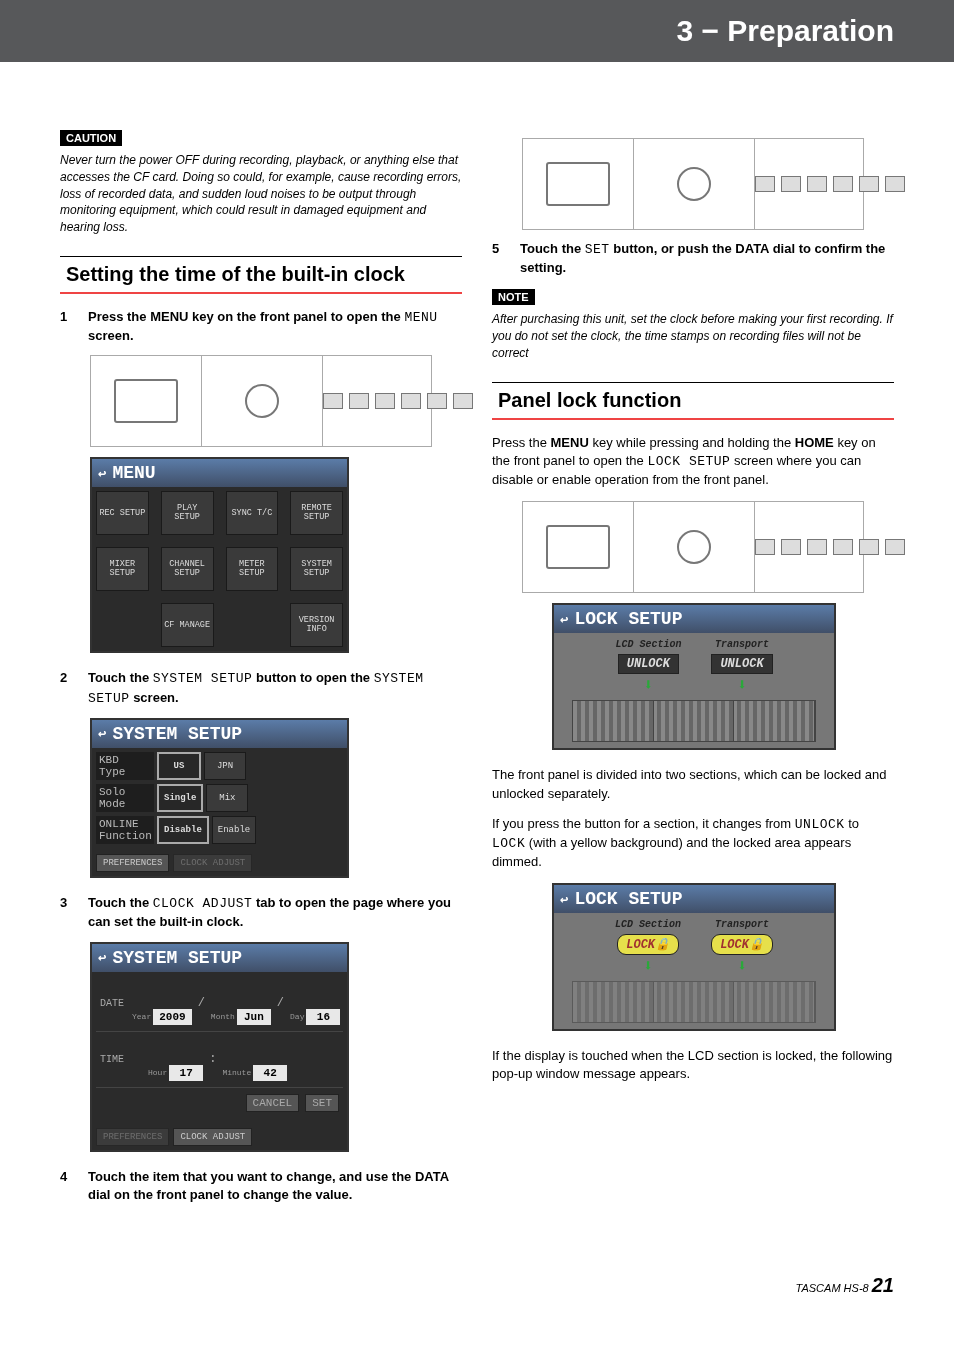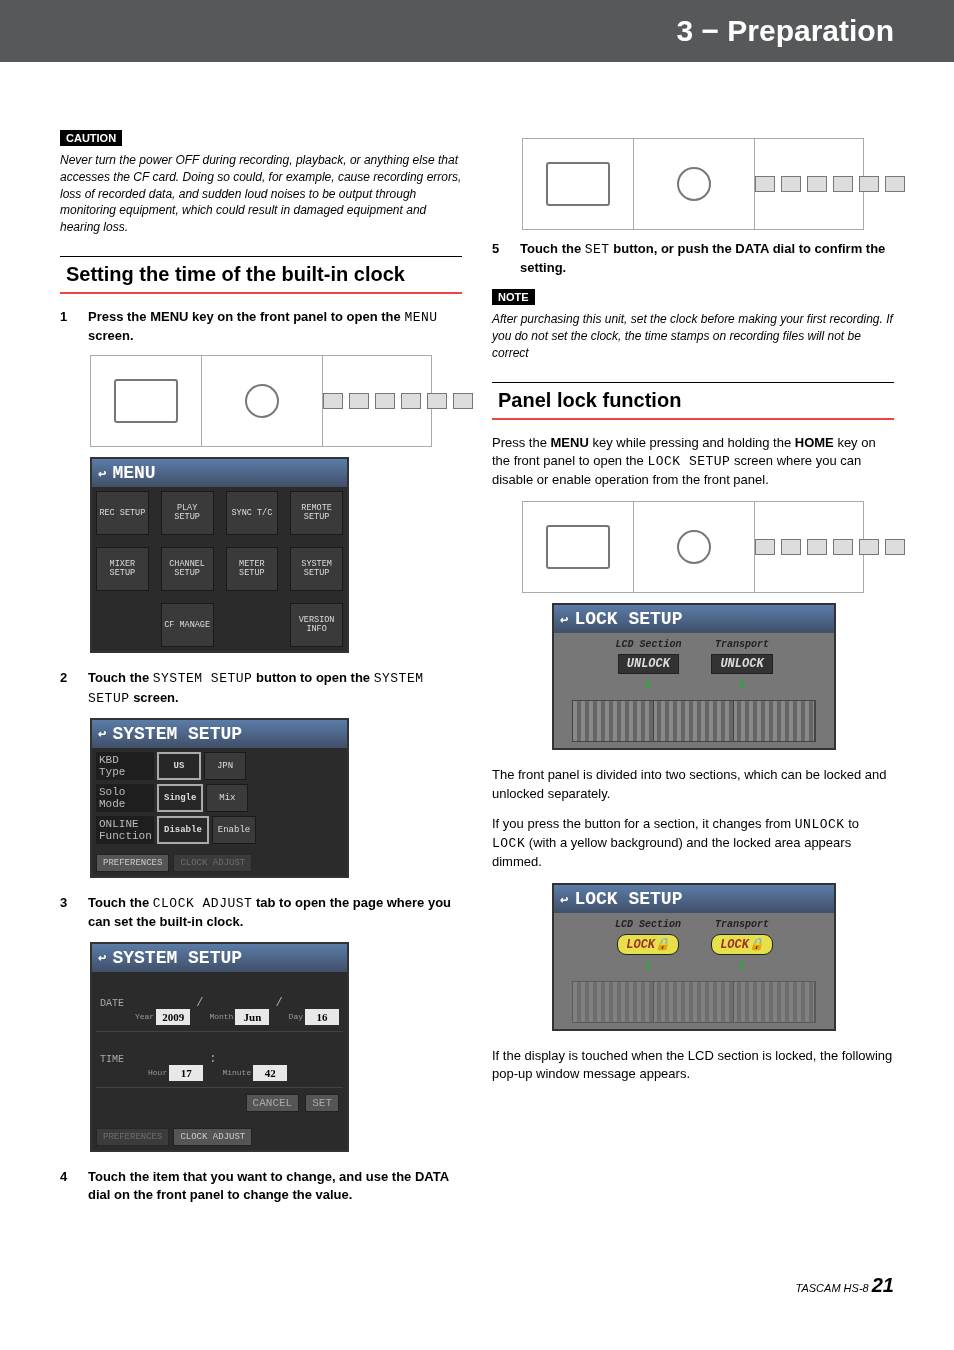--- a/index.html
+++ b/index.html
@@ -241,21 +241,20 @@
   }
   .clock-body .flabel { font-size: 8px; color: #999; }
   .clock-body .fval {
     background: #e8e8e8;
     color: #000;
     padding: 2px 6px;
     font-weight: bold;
     font-size: 11px;
     min-width: 22px;
     text-align: center;
-    font-family: Liberation Serif, serif;
   }
   .clock-body .sep { color: #aaa; font-size: 12px; }
   .clock-body .action-row {
     display: flex;
     justify-content: flex-end;
     gap: 6px;
     padding: 6px 4px;
   }
   .clock-body .abtn {
     background: #555;

